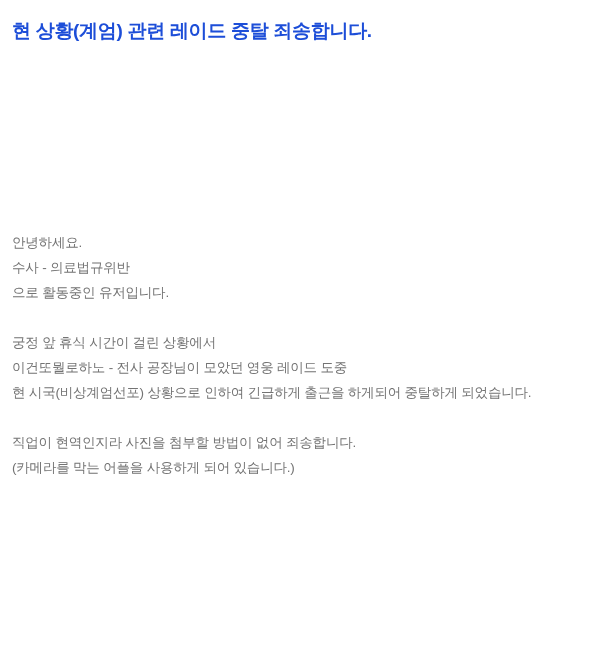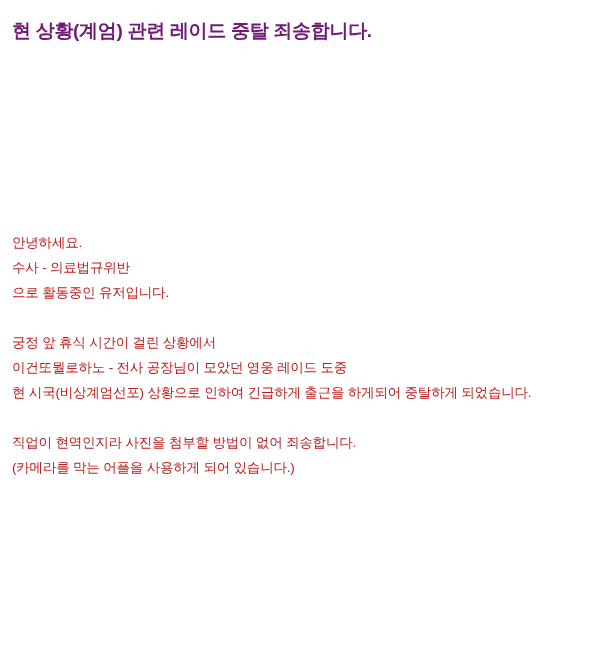--- a/index.html
+++ b/index.html
@@ -30,37 +30,37 @@
     letter-spacing: -0.3px;
     white-space: nowrap;
   }
   .post-body {
     position: absolute;
     left: 12px;
     top: 230px;
     width: 586px;
     font-size: 13.5px;
     line-height: 25px;
-    color: #b91c1c;
+    color: #737373;
     letter-spacing: -0.2px;
   }
   .line {
     white-space: pre-wrap;
     min-height: 25px;
   }
   .line.blank {
     height: 25px;
   }
 </style>
 </head>
 <body>
 
 <div class="page">
 
-  <div class="post-title" style="color: #701a75;">현 상황(계엄) 관련 레이드 중탈 죄송합니다.</div>
+  <div class="post-title" style="color: #1d4ed8;">현 상황(계엄) 관련 레이드 중탈 죄송합니다.</div>
 
   <div class="post-body">
     <div class="line">안녕하세요.</div>
     <div class="line">수사 - 의료법규위반</div>
     <div class="line">으로 활동중인 유저입니다.</div>
     <div class="line blank"></div>
     <div class="line">궁정 앞 휴식 시간이 걸린 상황에서</div>
     <div class="line">이건또뭘로하노 - 전사 공장님이 모았던 영웅 레이드 도중</div>
     <div class="line">현 시국(비상계엄선포) 상황으로 인하여 긴급하게 출근을 하게되어 중탈하게 되었습니다.</div>
     <div class="line blank"></div>

